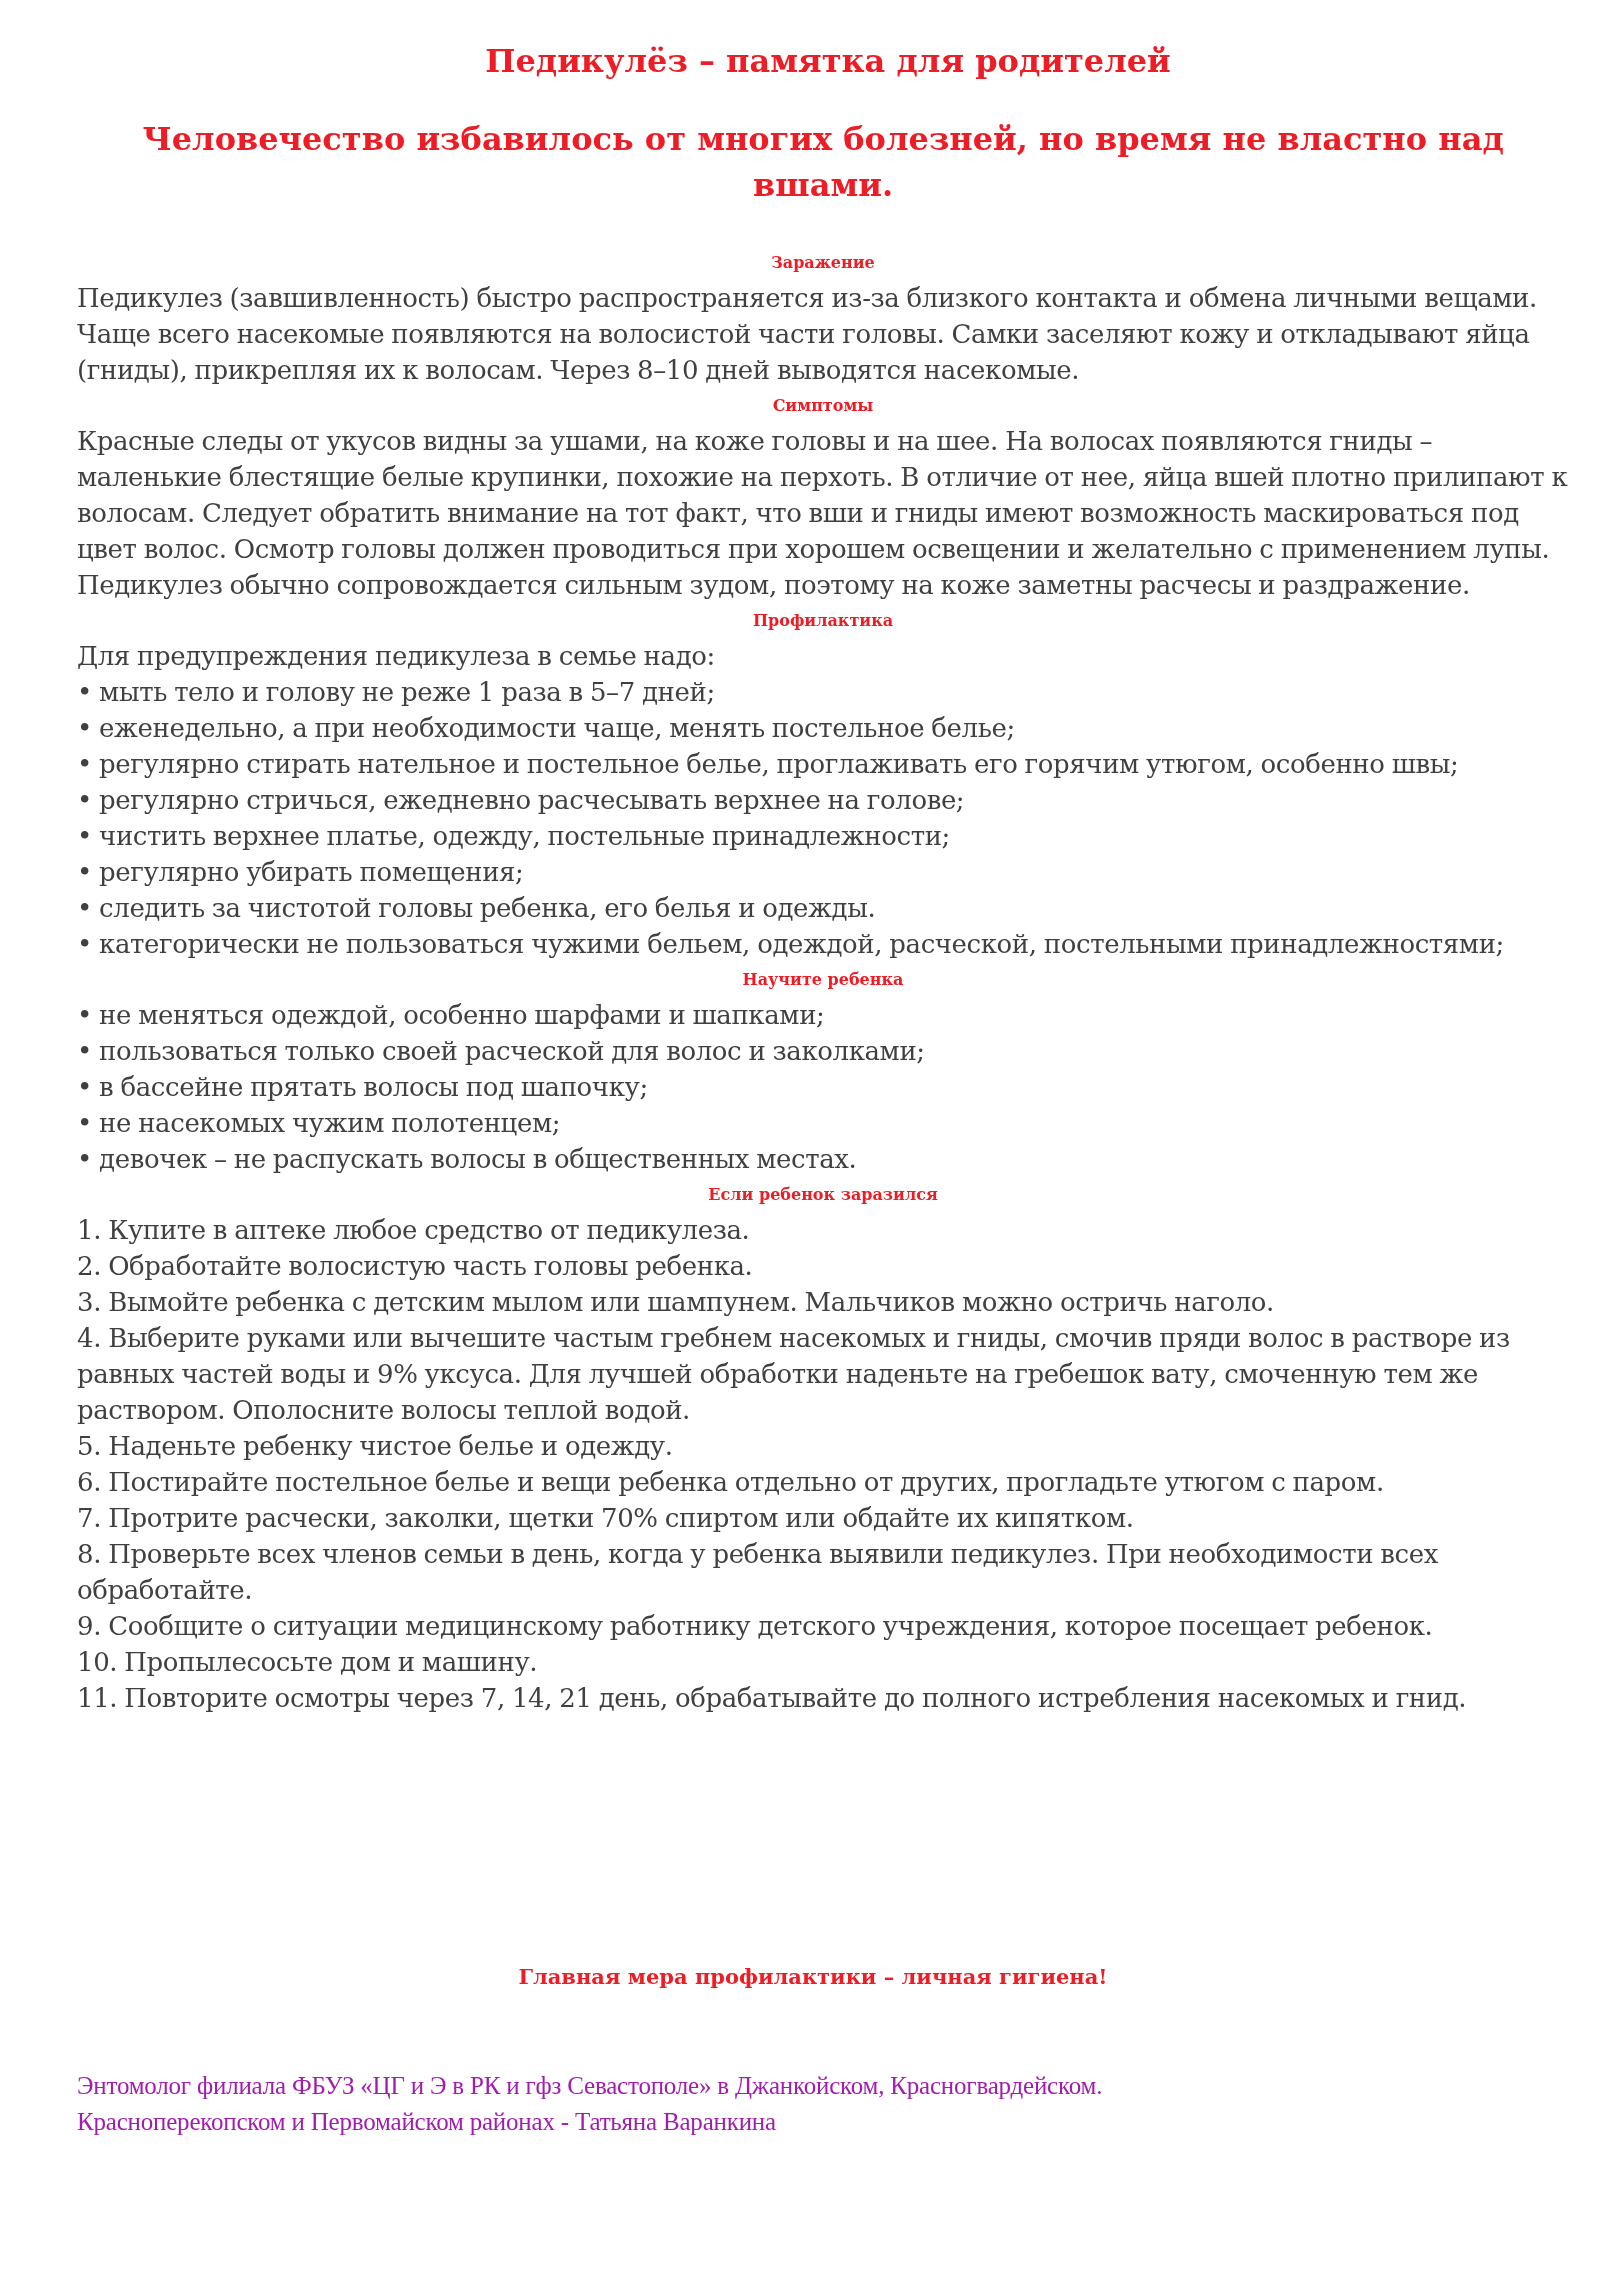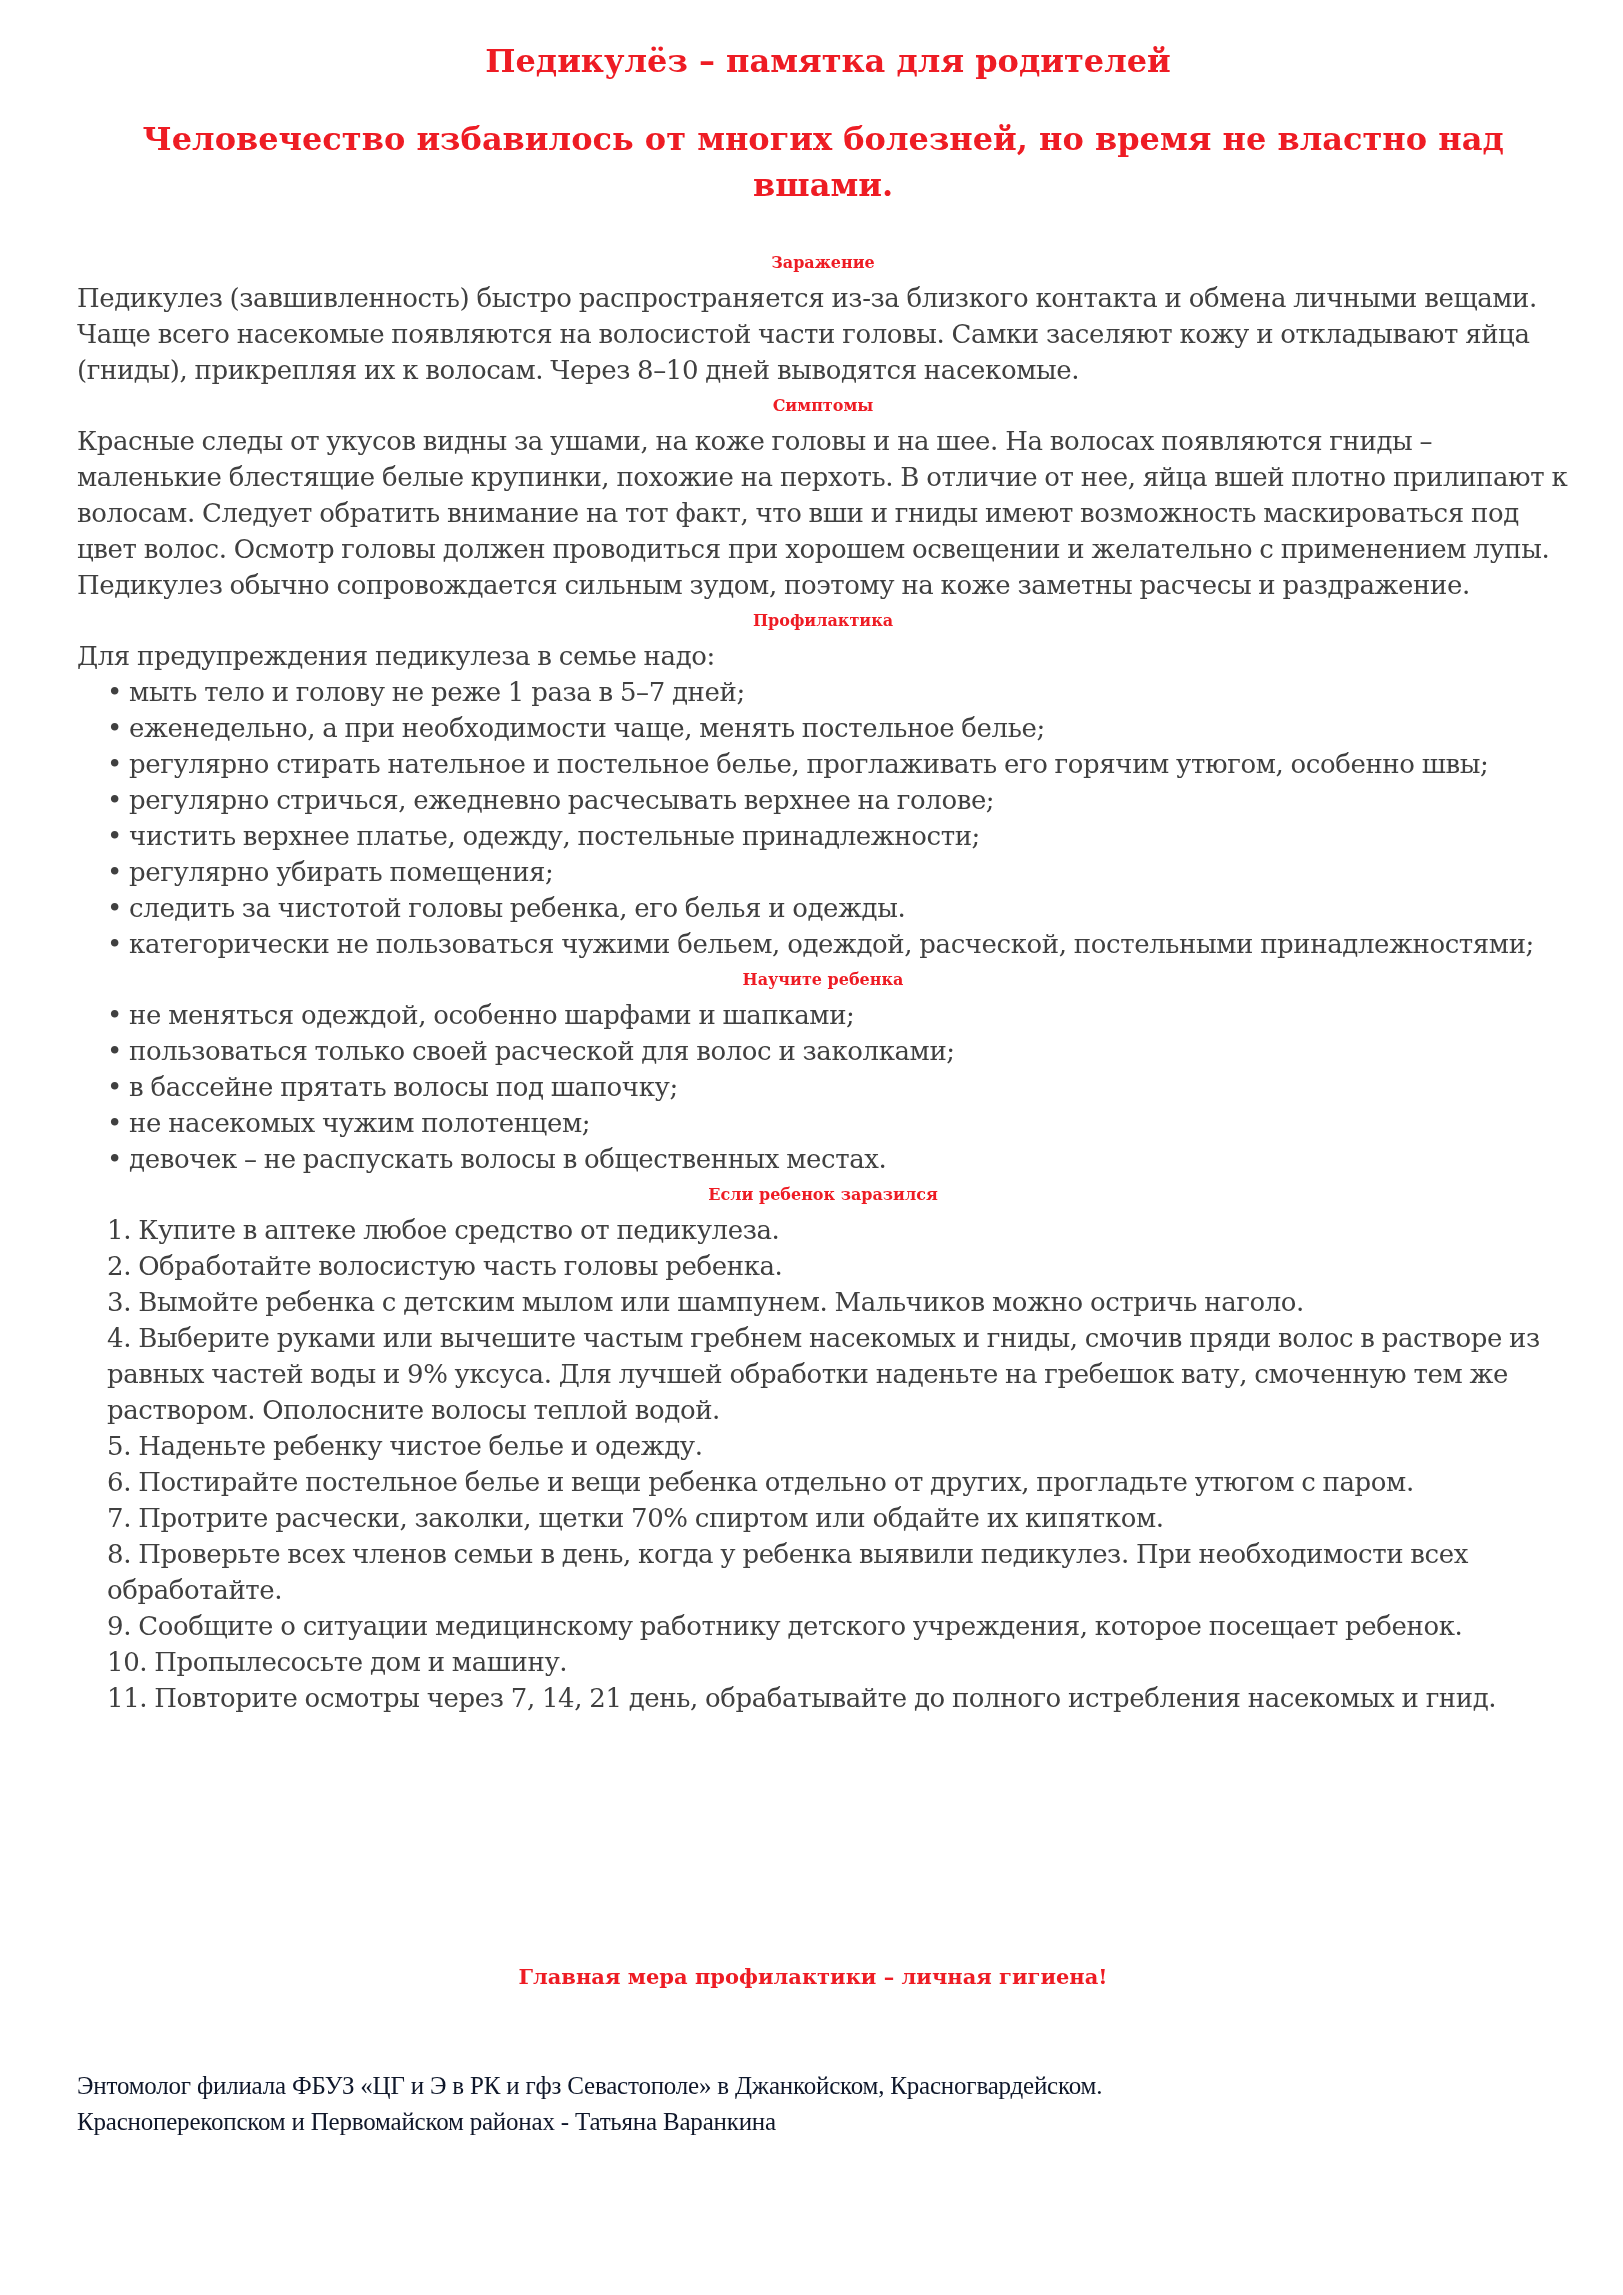--- a/index.html
+++ b/index.html
@@ -64,40 +64,39 @@
     .list {
       margin: 0;
       padding: 0;
       list-style: none;
     }
     .list li {
       font-size: 26px;
       line-height: 36px;
       letter-spacing: -0.4px;
       word-spacing: -0.7px;
-      margin-left: 30px;
     }
     .bullet::before {
       content: "• ";
     }
     .final-note {
       position: absolute;
       left: 0;
       width: 1472px;
       top: 1957px;
       font-size: 21px;
       line-height: 39px;
     }
     .footer {
       position: absolute;
       left: 0;
       top: 2068px;
       width: 1472px;
       font-family: "Liberation Serif", "DejaVu Serif", serif;
-      color: #0f172a;
+      color: #a21caf;
       font-size: 25px;
       line-height: 36px;
       letter-spacing: -0.2px;
     }
   </style>
 </head>
 <body>
 
 <div class="page">
 

